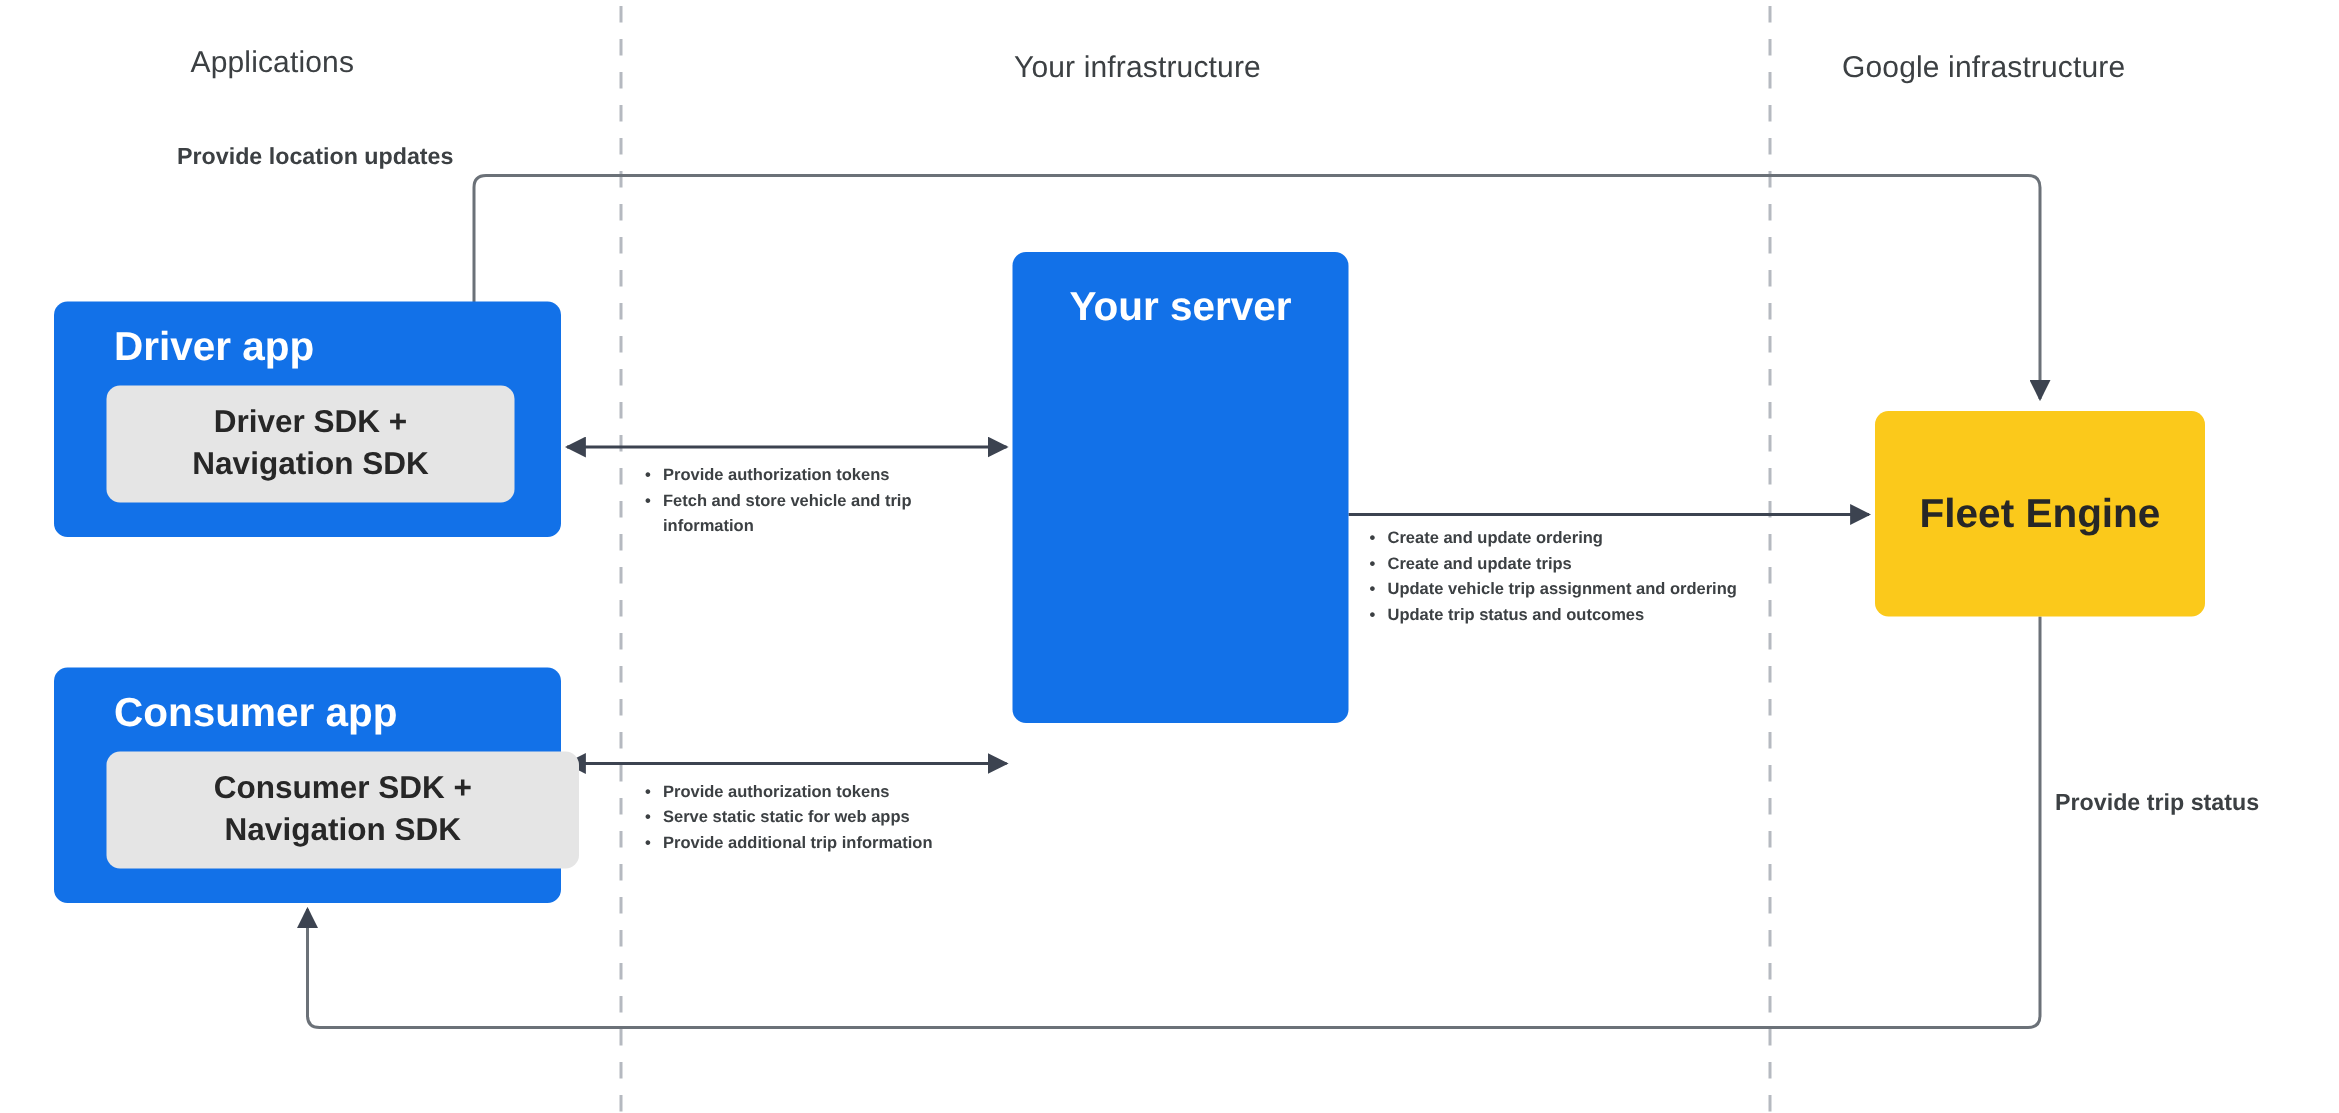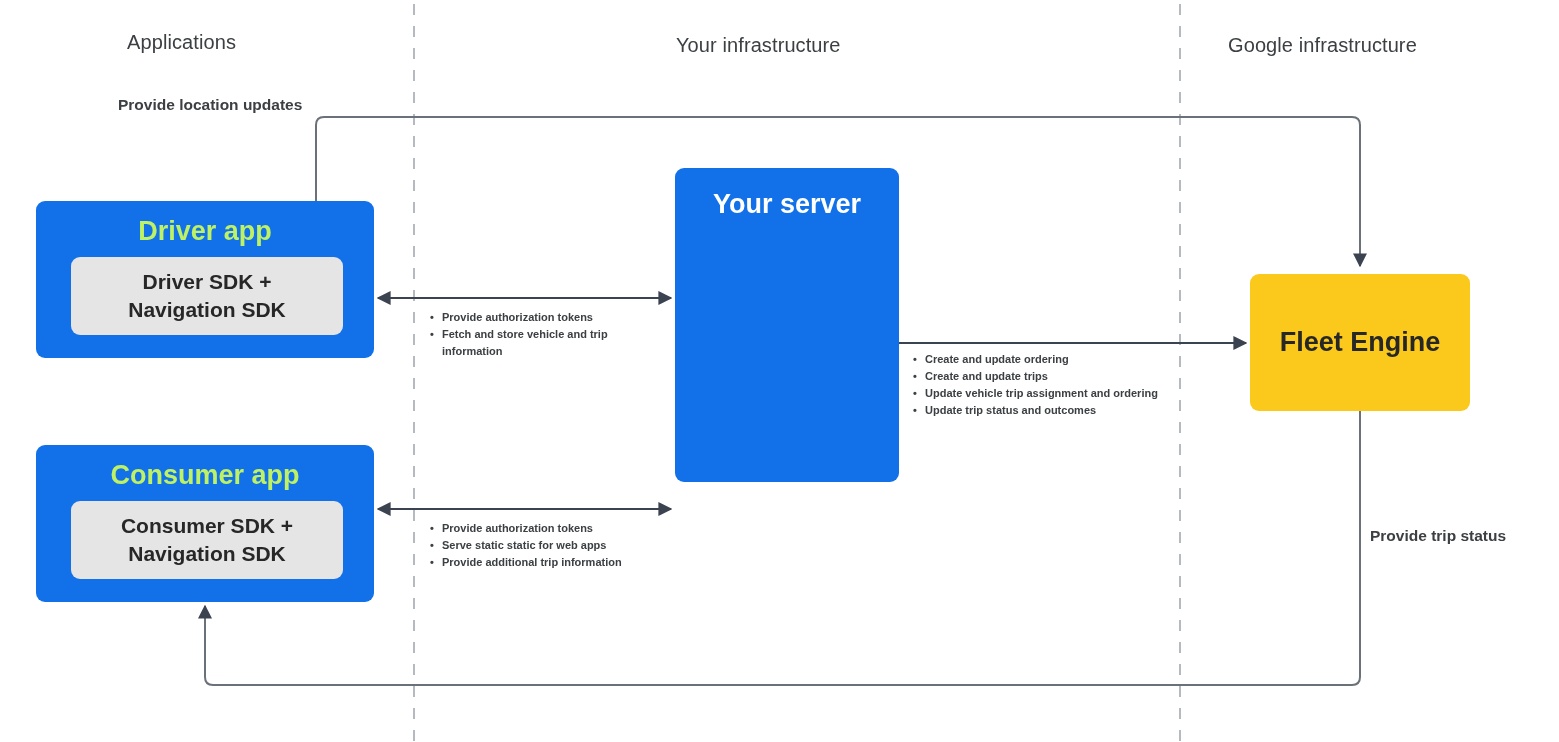--- a/index.html
+++ b/index.html
@@ -46,25 +46,26 @@
     box-sizing: border-box;
     border-radius: 9px;
   }
   .box.blue   { background: #1271e8; }
   .box.yellow { background: #fbc91b; }
 
   .app-title {
     position: absolute;
     left: 0;
     right: 0;
-    text-align: center;
-    color: #bef264;
+    text-align: left;
+    color: #ffffff;
     font-size: 27px;
     font-weight: 700;
     white-space: nowrap;
+    padding-left: 40px;
   }
   .sdk-box {
     position: absolute;
     background: #e5e5e5;
     border-radius: 9px;
     display: flex;
     align-items: center;
     justify-content: center;
     text-align: center;
     color: #272727;
@@ -73,21 +74,21 @@
     line-height: 1.32;
     white-space: pre-line;
   }
 
   #box-driver-app   { left: 36px;  top: 201px; width: 338px; height: 157px; }
   #driver-app-title { top: 15px; }
   #box-driver-sdk   { left: 35px; top: 56px; width: 272px; height: 78px; }
 
   #box-consumer-app   { left: 36px;  top: 445px; width: 338px; height: 157px; }
   #consumer-app-title { top: 15px; }
-  #box-consumer-sdk   { left: 35px; top: 56px; width: 272px; height: 78px; }
+  #box-consumer-sdk   { left: 35px; top: 56px; width: 315px; height: 78px; }
 
   #box-your-server { left: 675px; top: 168px; width: 224px; height: 314px; }
   #your-server-title {
     position: absolute;
     left: 0; right: 0;
     top: 21px;
     text-align: center;
     color: #ffffff;
     font-size: 27px;
     font-weight: 700;

